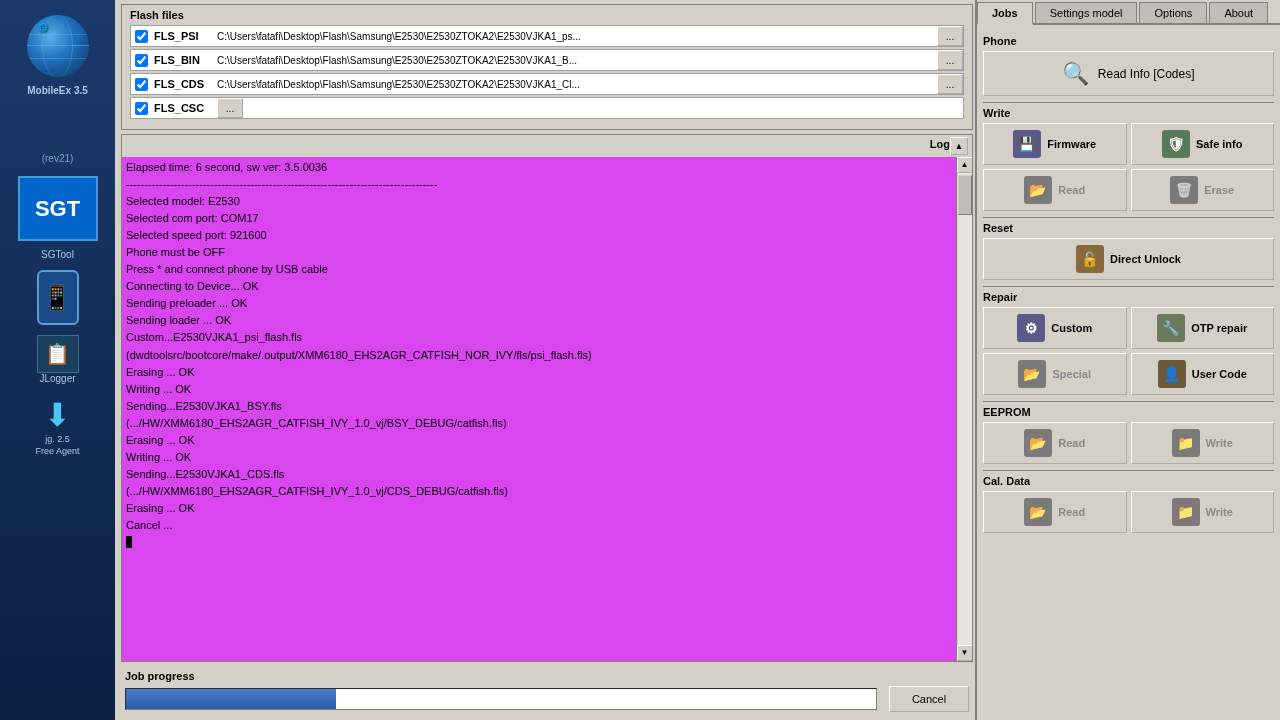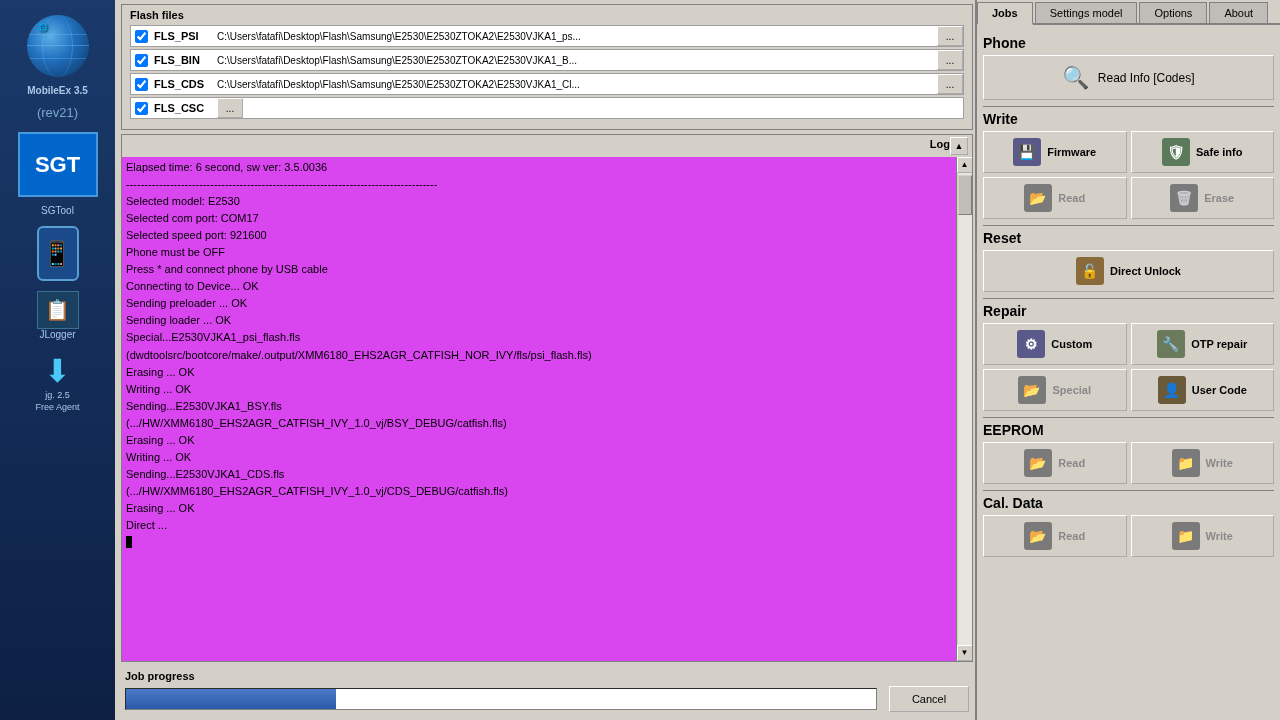--- a/index.html
+++ b/index.html
@@ -271,21 +271,21 @@
     }
 
     
     .panel-content {
       flex: 1;
       padding: 6px;
       overflow-y: auto;
     }
 
     .panel-section-title {
-      font-size: 14px;
+      font-size: 11px;
       font-weight: bold;
       margin-bottom: 4px;
       margin-top: 4px;
     }
 
     
     .read-info-btn {
       width: 100%;
       height: 45px;
       background: #d4d0c8;
@@ -453,21 +453,21 @@
 <div class="left-sidebar">
 
   <div style="width:62px;height:62px;border-radius:50%;background:radial-gradient(circle at 38% 35%, #5ab0e8 0%, #2272c0 40%, #0a3060 100%);display:flex;align-items:center;justify-content:center;position:relative;overflow:hidden;margin-top:5px;">
     <div style="position:absolute;width:100%;height:50%;top:0;border-bottom:1px solid rgba(120,200,255,0.4);"></div>
     <div style="position:absolute;width:50%;height:100%;left:25%;border-left:1px solid rgba(120,200,255,0.3);border-right:1px solid rgba(120,200,255,0.3);border-radius:50%;"></div>
     <div style="position:absolute;width:100%;height:1px;top:30%;background:rgba(120,200,255,0.3);"></div>
     <div style="position:absolute;width:100%;height:1px;top:70%;background:rgba(120,200,255,0.3);"></div>
     <div style="position:absolute;left:12px;top:8px;color:#fff;font-size:8px;font-weight:bold;text-shadow:1px 1px 2px rgba(0,0,0,0.8);">🌐</div>
   </div>
   <div style="color:#aac8e8;font-size:10px;text-align:center;font-weight:bold;line-height:1.2;">MobileEx 3.5</div>
-  <div style="color:#7aa8c8;font-size:13px;text-align:center;">(rev21)</div>
+  <div style="color:#7aa8c8;font-size:10px;text-align:center;margin-top:48px;">(rev21)</div>
 
   <div style="width:80px;height:65px;background:#0066cc;border:2px solid #4499dd;display:flex;flex-direction:column;align-items:center;justify-content:center;color:#fff;margin-top:4px;cursor:pointer;">
     <div style="font-size:22px;font-weight:900;color:#fff;line-height:1;">SGT</div>
   </div>
 
   <div style="color:#aac8e8;font-size:10px;text-align:center;">SGTool</div>
 
   <div style="width:42px;height:55px;border:2px solid #5a9fd4;border-radius:6px;background:#1a4a8a;display:flex;align-items:center;justify-content:center;color:#88ccff;font-size:24px;cursor:pointer;margin-top:2px;">📱</div>
 
   <div style="display:flex;flex-direction:column;align-items:center;cursor:pointer;margin-top:2px;">
@@ -524,32 +524,32 @@
         <div>Elapsed time: 6 second, sw ver: 3.5.0036</div>
         <div>-------------------------------------------------------------------------------------</div>
         <div>Selected model: E2530</div>
         <div>Selected com port: COM17</div>
         <div>Selected speed port: 921600</div>
         <div>Phone must be OFF</div>
         <div>Press * and connect phone by USB cable</div>
         <div>Connecting to Device... OK</div>
         <div>Sending preloader ... OK</div>
         <div>Sending loader ... OK</div>
-        <div>Special...E2530VJKA1_psi_flash.fls</div>
+        <div>Custom...E2530VJKA1_psi_flash.fls</div>
         <div>(dwdtoolsrc/bootcore/make/.output/XMM6180_EHS2AGR_CATFISH_NOR_IVY/fls/psi_flash.fls)</div>
         <div>Erasing ... OK</div>
         <div>Writing ... OK</div>
         <div>Sending...E2530VJKA1_BSY.fls</div>
         <div>(.../HW/XMM6180_EHS2AGR_CATFISH_IVY_1.0_vj/BSY_DEBUG/catfish.fls)</div>
         <div>Erasing ... OK</div>
         <div>Writing ... OK</div>
         <div>Sending...E2530VJKA1_CDS.fls</div>
         <div>(.../HW/XMM6180_EHS2AGR_CATFISH_IVY_1.0_vj/CDS_DEBUG/catfish.fls)</div>
         <div>Erasing ... OK</div>
-        <div>Direct ...</div>
+        <div>Cancel ...</div>
         <div style="display:inline-block;width:6px;height:12px;background:#000;vertical-align:text-bottom;"></div>
       </div>
 
       <div class="log-scrollbar">
         <div class="scrollbar-up">▲</div>
         <div class="scrollbar-track">
           <div class="scrollbar-thumb"></div>
         </div>
         <div class="scrollbar-down">▼</div>
       </div>

